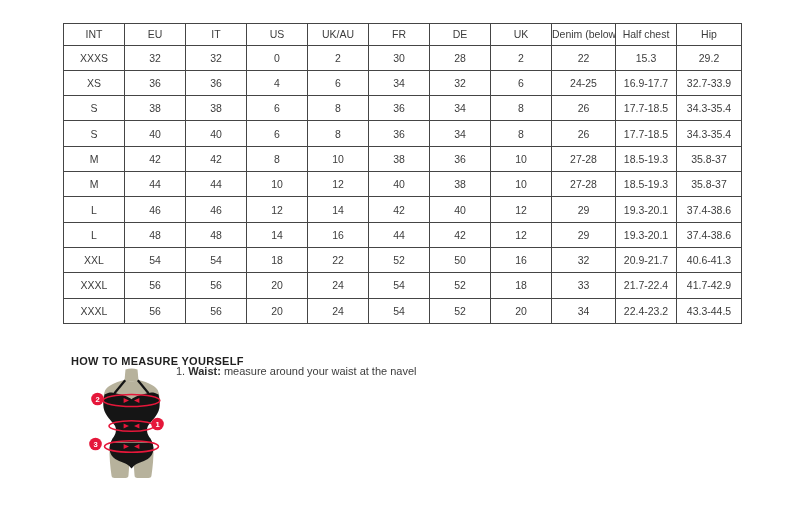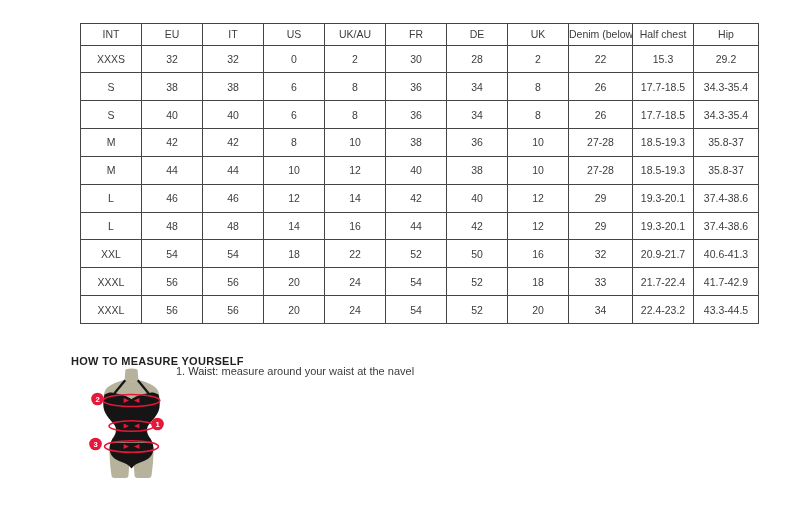--- a/index.html
+++ b/index.html
@@ -9,21 +9,21 @@
     background: #ffffff;
     font-family: "Liberation Sans", sans-serif;
     position: relative;
     overflow: hidden;
     color: #3b3b3b;
   }
 
   
   .size-table {
     position: absolute;
-    left: 80px; top: 23px;
+    left: 63px; top: 23px;
     width: 674px; height: 301px;
     border-collapse: collapse;
     table-layout: fixed;
     font-size: 10.5px;
     color: #3c3c3c;
   }
   .size-table th, .size-table td {
     border: 1px solid #454545;
     text-align: center;
     vertical-align: middle;
@@ -53,21 +53,21 @@
   .measure-steps {
     position: absolute;
     left: 176px; top: 362px;
     margin: 0; padding: 0;
     list-style: none;
     font-size: 11px;
     line-height: 18.3px;
     color: #3d3d3d;
     white-space: nowrap;
   }
-  .measure-steps b { font-weight: normal; color: #2e2e2e; }
+  .measure-steps b { font-weight: bold; color: #2e2e2e; }
 </style>
 </head>
 <body>
 
 <div>
 
   <table class="size-table">
     <colgroup>
       <col style="width:61px">
         <col style="width:61px">
@@ -102,20 +102,33 @@
           <td>32</td>
           <td>32</td>
           <td>0</td>
           <td>2</td>
           <td>30</td>
           <td>28</td>
           <td>2</td>
           <td>22</td>
           <td>15.3</td>
           <td>29.2</td>
+        </tr>
+        <tr>
+          <td>XS</td>
+          <td>36</td>
+          <td>36</td>
+          <td>4</td>
+          <td>6</td>
+          <td>34</td>
+          <td>32</td>
+          <td>6</td>
+          <td>24-25</td>
+          <td>16.9-17.7</td>
+          <td>32.7-33.9</td>
         </tr>
         <tr>
           <td>S</td>
           <td>38</td>
           <td>38</td>
           <td>6</td>
           <td>8</td>
           <td>36</td>
           <td>34</td>
           <td>8</td>

